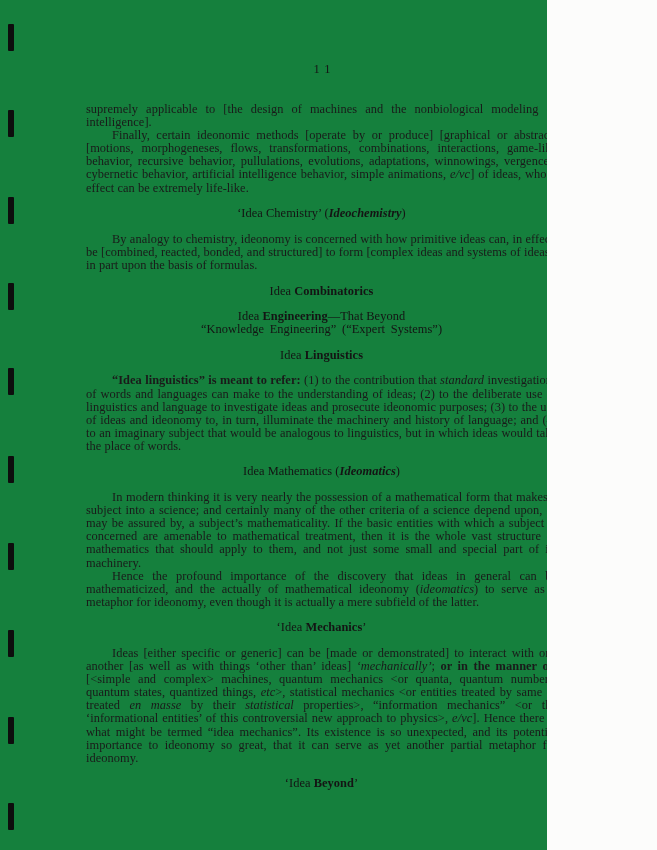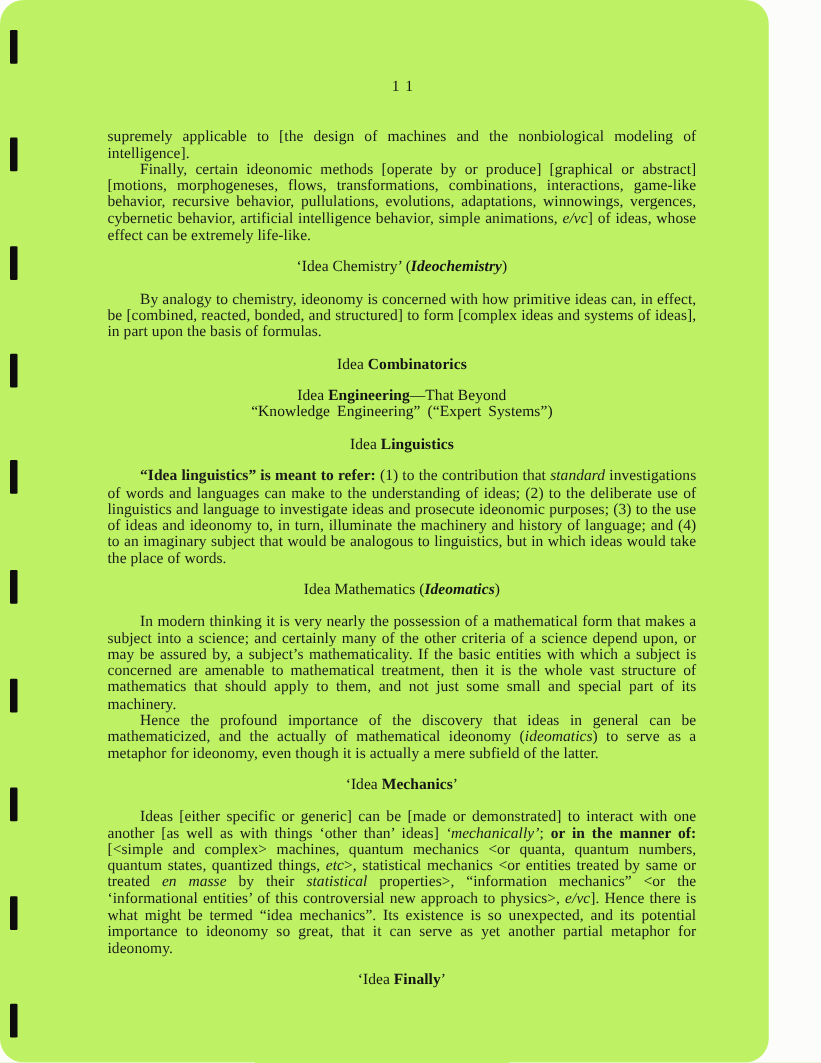--- a/index.html
+++ b/index.html
@@ -2,27 +2,26 @@
 <html><head>
 <meta charset="utf-8">
 <style>
   html, body {
     margin: 0;
     padding: 0;
     background: #fcfcfb;
   }
   .page {
     position: relative;
-    width: 615px;
+    width: 547px;
     height: 850px;
-    background: #bef264;
+    background: #15803d;
     overflow: hidden;
     font-family: "Liberation Serif", "DejaVu Serif", serif;
     color: #1a1a1a;
-    border-radius: 19px;
   }
   
   .mark {
     position: absolute;
     left: 8px;
     width: 6px;
     height: 27px;
     background: #0d0d0d;
     border-radius: 1px;
   }
@@ -115,16 +114,16 @@
     <div class="h"><span>Idea Mathematics (</span><span style="font-weight: bold; font-style: italic;">Ideomatics</span><span>)</span></div>
 
     <p class="para indent"><span>In modern thinking it is very nearly the possession of a mathematical form that makes a subject into a science; and certainly many of the other criteria of a science depend upon, or may be assured by, a subject’s mathematicality. If the basic entities with which a subject is concerned are amenable to mathematical treatment, then it is the whole vast structure of mathematics that should apply to them, and not just some small and special part of its machinery.</span></p>
 
     <p class="para indent"><span>Hence the profound importance of the discovery that ideas in general can be mathematicized, and the actually of mathematical ideonomy (</span><span style="font-style: italic;">ideomatics</span><span>) to serve as a metaphor for ideonomy, even though it is actually a mere subfield of the latter.</span></p>
 
     <div class="h"><span>‘Idea </span><span style="font-weight: bold;">Mechanics</span><span>’</span></div>
 
     <p class="para indent"><span>Ideas [either specific or generic] can be [made or demonstrated] to interact with one another [as well as with things ‘other than’ ideas] </span><span style="font-style: italic;">‘mechanically’</span><span>; </span><span style="font-weight: bold;">or in the manner of:</span><span> [&lt;simple and complex&gt; machines, quantum mechanics &lt;or quanta, quantum numbers, quantum states, quantized things, </span><span style="font-style: italic;">etc</span><span>&gt;, statistical mechanics &lt;or entities treated by same or treated </span><span style="font-style: italic;">en masse</span><span> by their </span><span style="font-style: italic;">statistical</span><span> properties&gt;, “information mechanics” &lt;or the ‘informational entities’ of this controversial new approach to physics&gt;, </span><span style="font-style: italic;">e/vc</span><span>]. Hence there is what might be termed “idea mechanics”. Its existence is so unexpected, and its potential importance to ideonomy so great, that it can serve as yet another partial metaphor for ideonomy.</span></p>
 
-    <div class="h"><span>‘Idea </span><span style="font-weight: bold;">Finally</span><span>’</span></div>
+    <div class="h"><span>‘Idea </span><span style="font-weight: bold;">Beyond</span><span>’</span></div>
 
   </div>
 </div>
 
 </body></html>

